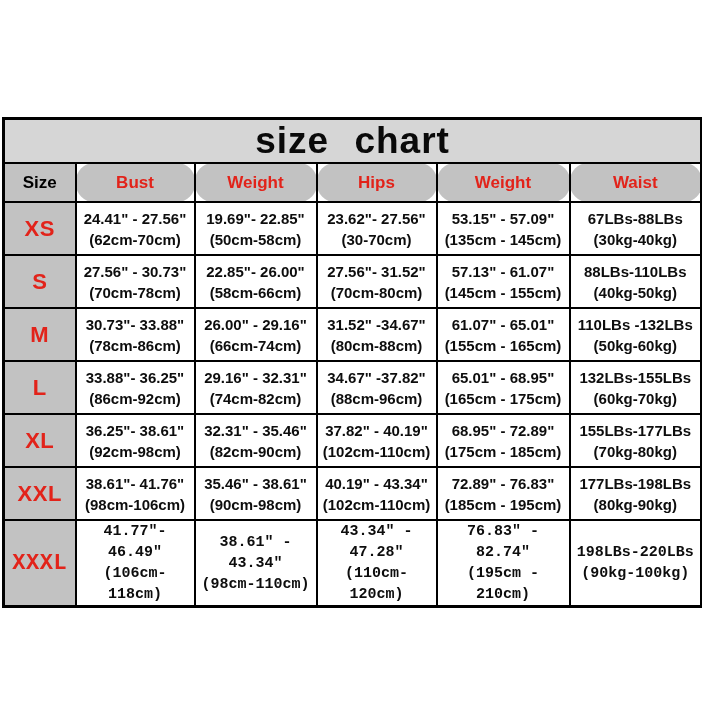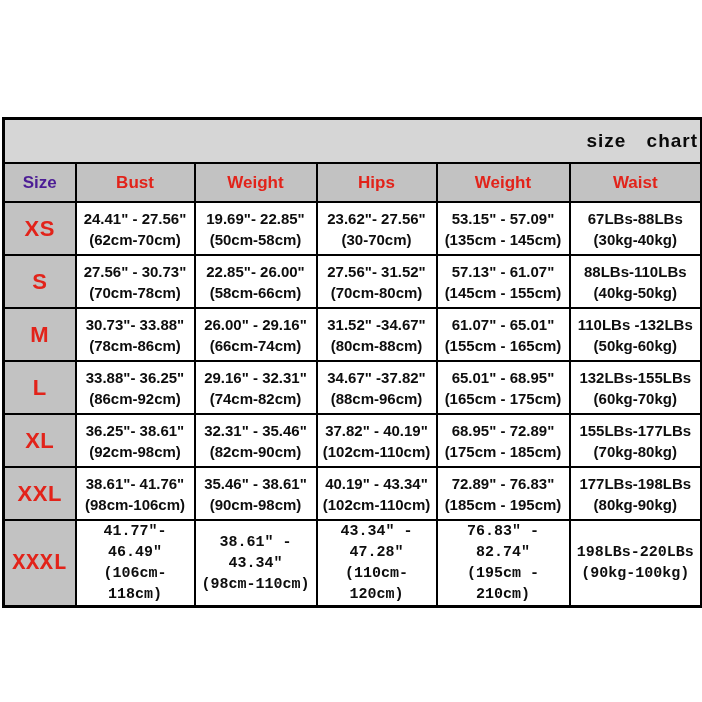--- a/index.html
+++ b/index.html
@@ -22,33 +22,32 @@
   table.size-chart th, table.size-chart td {
     border: 2px solid var(--border, #000000);
     text-align: center;
     vertical-align: middle;
     padding: 0 2px;
     overflow: hidden;
   }
   tr.title-row th {
     height: 42px;
     background: var(--title-bg, #d6d6d6);
-    font-size: 19px;
+    font-size: 37px;
     letter-spacing: 1px;
     word-spacing: 14px;
     color: #0a0a0a;
-    text-align: right;
   }
   tr.header-row th {
     height: 37px;
     background: var(--header-bg, #c2c2c2);
     font-size: 17px;
   }
-  tr.header-row th.red-header { color: var(--header-text, #e2231a); }
-  tr.header-row th.size-header { color: #4c1d95; }
+  tr.header-row th.red-header { color: var(--header-text, #e2231a); border-radius: 18px; }
+  tr.header-row th.size-header { color: #000000; }
 
   tr.data-row { height: 53px; }
   tr.data-row.tall { height: 65px; font-family: Liberation Mono, monospace; }
   td.size-cell {
     background: var(--header-bg, #c2c2c2);
     color: var(--size-text, #e2231a);
     font-size: 22px;
     letter-spacing: 0.5px;
   }
   td.val-cell { background: var(--cell-bg, #ffffff); font-size: 15px; }

